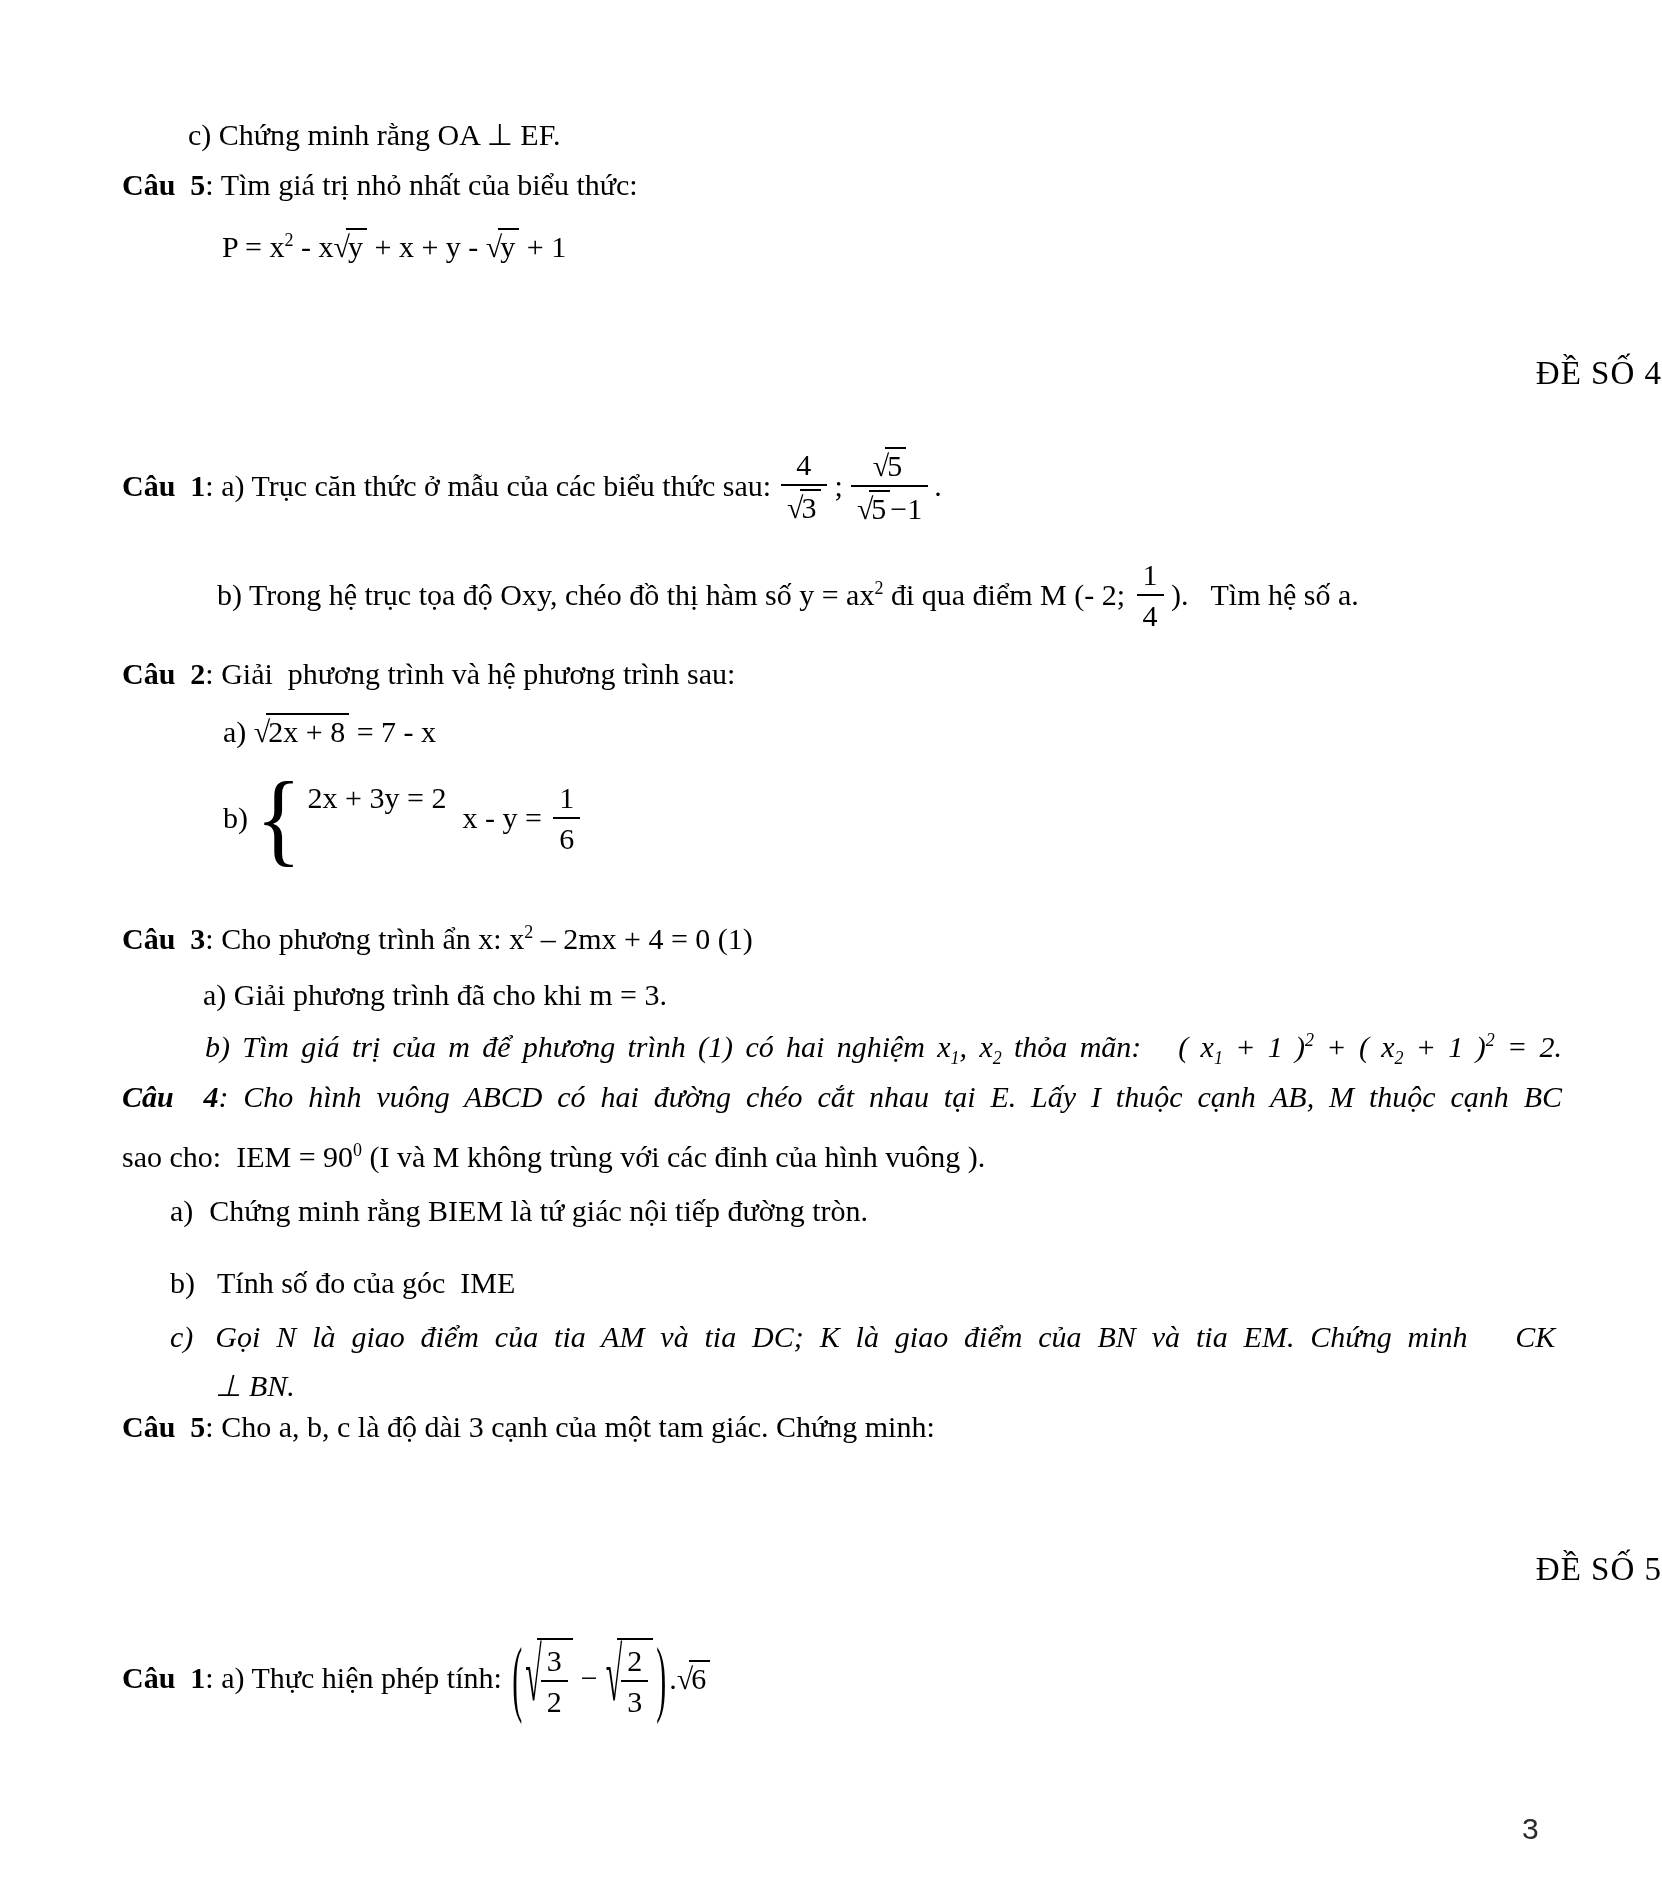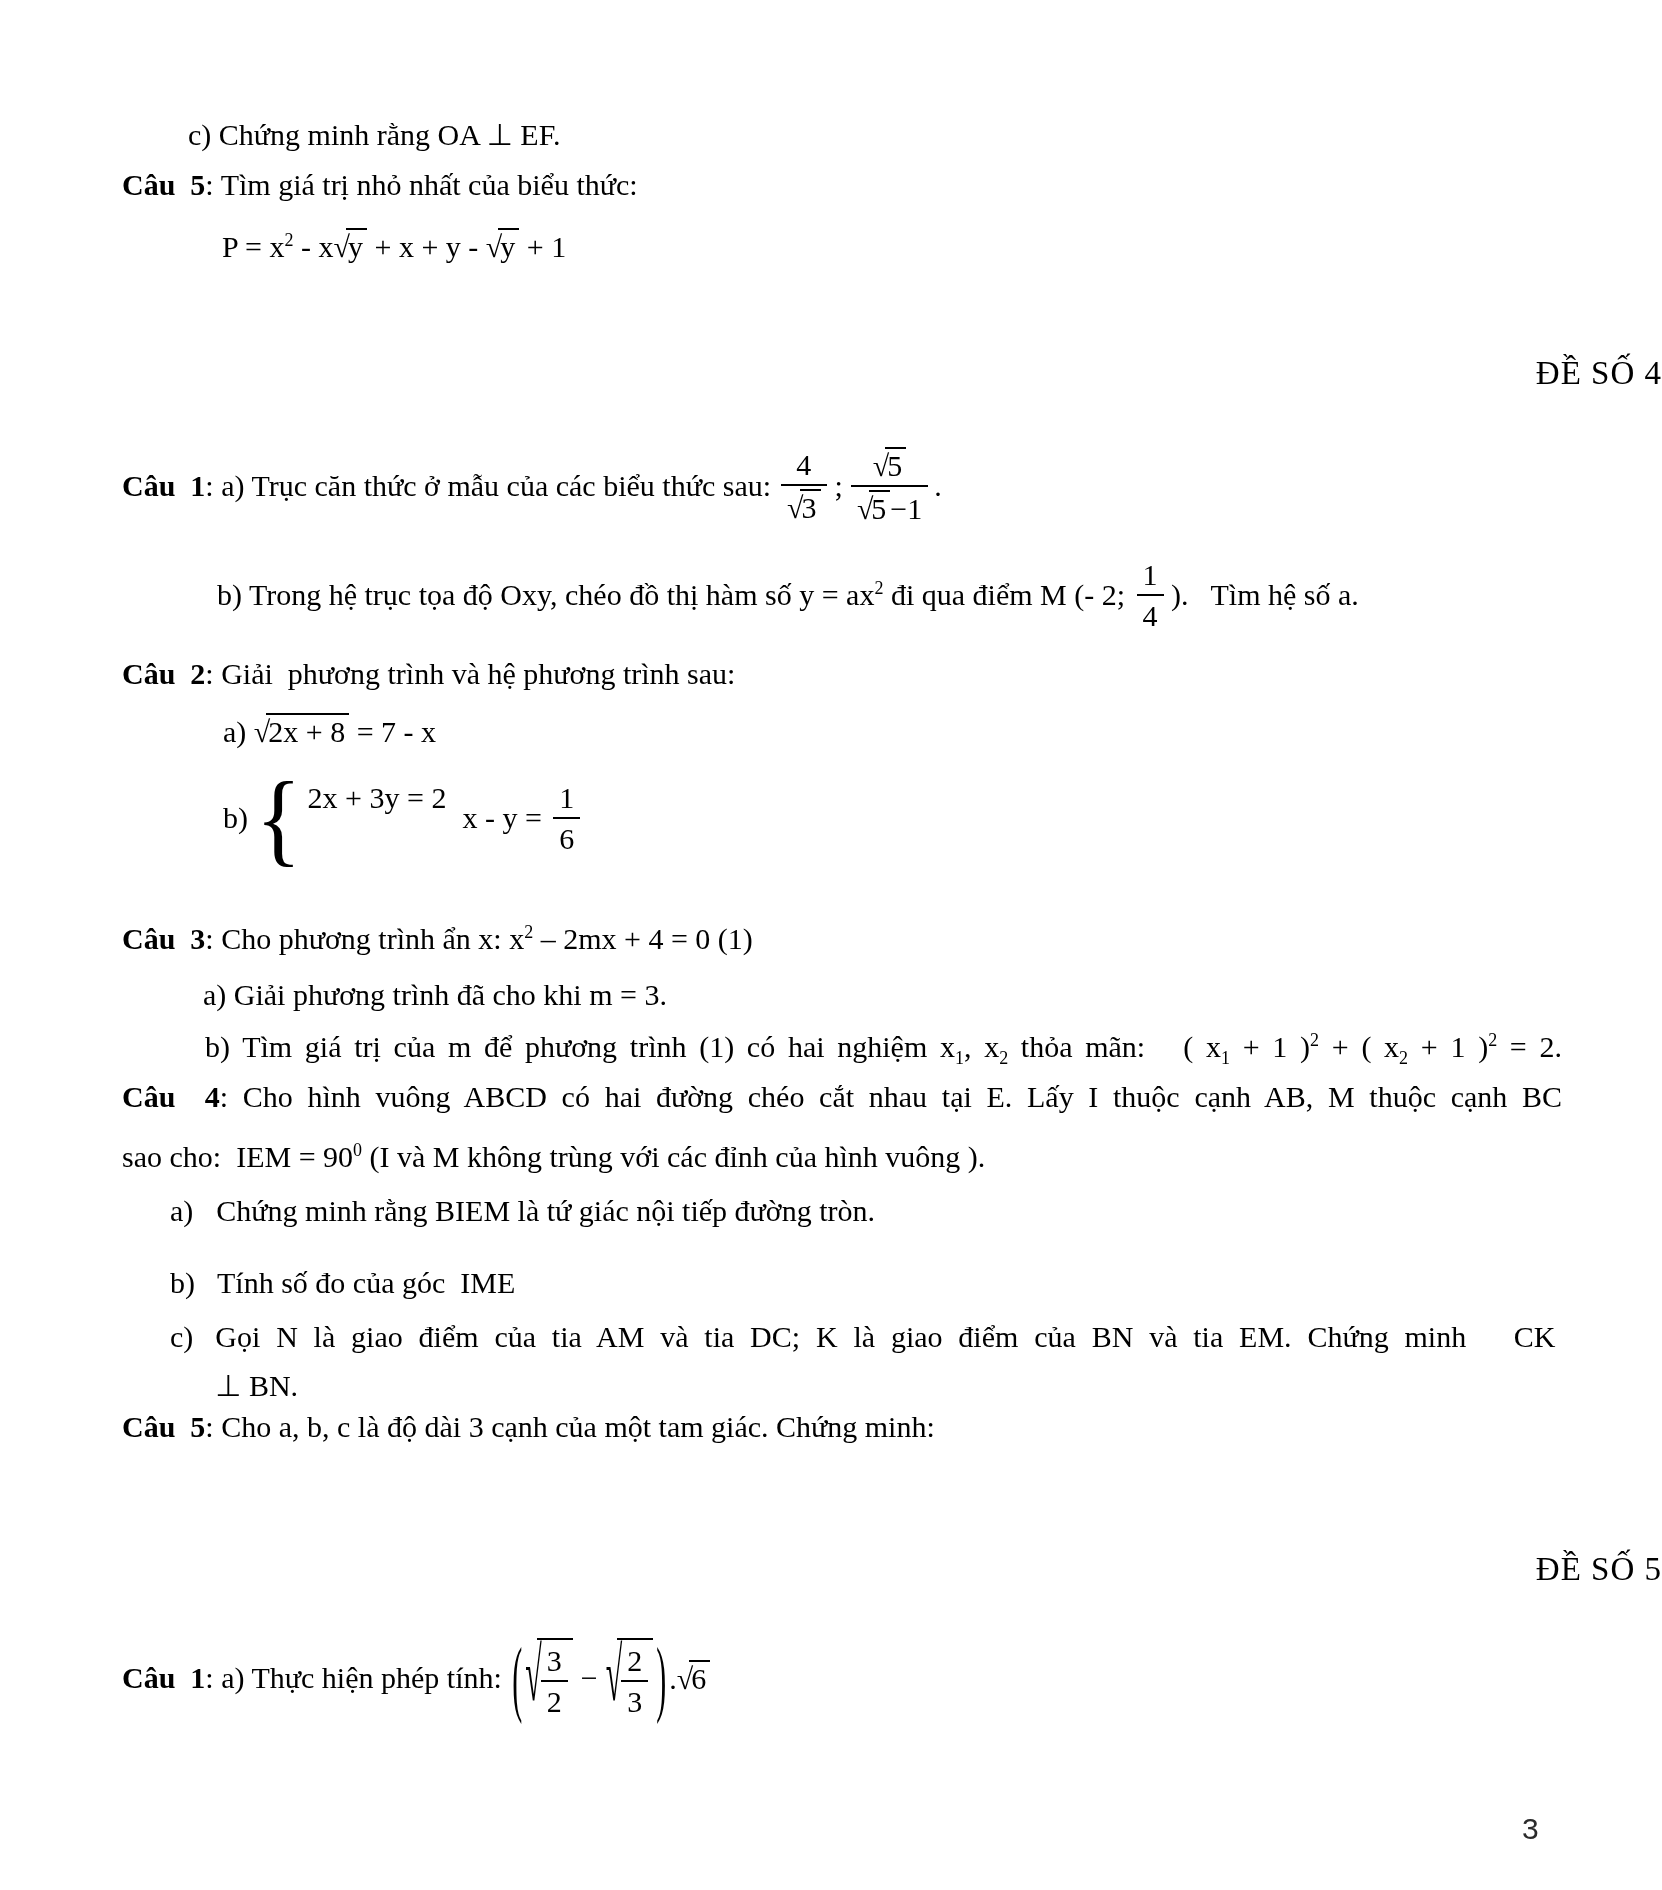--- a/index.html
+++ b/index.html
@@ -2,21 +2,21 @@
 <html><head>
 <meta charset="utf-8">
 <style>
   html,body { margin:0; padding:0; background:#ffffff; }
   .page {
     position:relative; width:1662px; height:1890px; background:#ffffff;
     font-family:"Liberation Serif", serif; font-size:30px; color:#000;
     overflow:hidden;
   }
   .line { position:absolute; white-space:nowrap; }
-  .para { position:absolute; white-space:normal; }
+  .para { position:absolute; white-space:normal;font-style:italic; }
   .mathline { display:flex; align-items:center; }
   .title { position:absolute; left:0; width:100%; text-align:right;
            font-weight:normal; font-size:33px; letter-spacing:1px; }
   .qlabel { font-weight:bold; }
   [data-bind] { white-space:pre-wrap; }
   sup { font-size:0.6em; line-height:0; }
   sub { font-size:0.6em; line-height:0; }
 
   
   .frac { display:inline-block; vertical-align:middle; text-align:center; line-height:1.1; }
@@ -131,21 +131,21 @@
 
   <div class="para justify-last" style="top:1080px;left:122px;width:1440px">
     <span class="qlabel" data-bind="de4.cau4.label">Câu  4</span><span data-bind="de4.cau4.text">: Cho hình vuông ABCD có hai đường chéo cắt nhau tại E. Lấy I thuộc cạnh AB, M thuộc cạnh BC</span>
   </div>
 
   <div class="line" style="top:1140px;left:122px">
     <span data-bind="de4.cau4.l2a">sao cho:  IEM = 90</span><sup data-bind="de4.cau4.l2e">0</sup><span data-bind="de4.cau4.l2b"> (I và M không trùng với các đỉnh của hình vuông ).</span>
   </div>
 
   <div class="line" style="top:1194px;left:170px">
-    <span data-bind="de4.cau4.a_label">a)</span><span class="ml10" style="margin-left:23px" data-bind="de4.cau4.a_text">Chứng minh rằng BIEM là tứ giác nội tiếp đường tròn.</span>
+    <span data-bind="de4.cau4.a_label">a)</span><span class="ml10" style="margin-left:16px" data-bind="de4.cau4.a_text">Chứng minh rằng BIEM là tứ giác nội tiếp đường tròn.</span>
   </div>
 
   <div class="line" style="top:1266px;left:170px">
     <span data-bind="de4.cau4.b_label">b)</span><span style="margin-left:22px" data-bind="de4.cau4.b_text">Tính số đo của góc  IME</span>
   </div>
 
   <div class="para" style="top:1320px;left:170px;width:1392px">
     <div style="display:flex;align-items:flex-start;">
       <span data-bind="de4.cau4.c_label">c)</span>
       <div style="margin-left:22px;width:1340px;">

